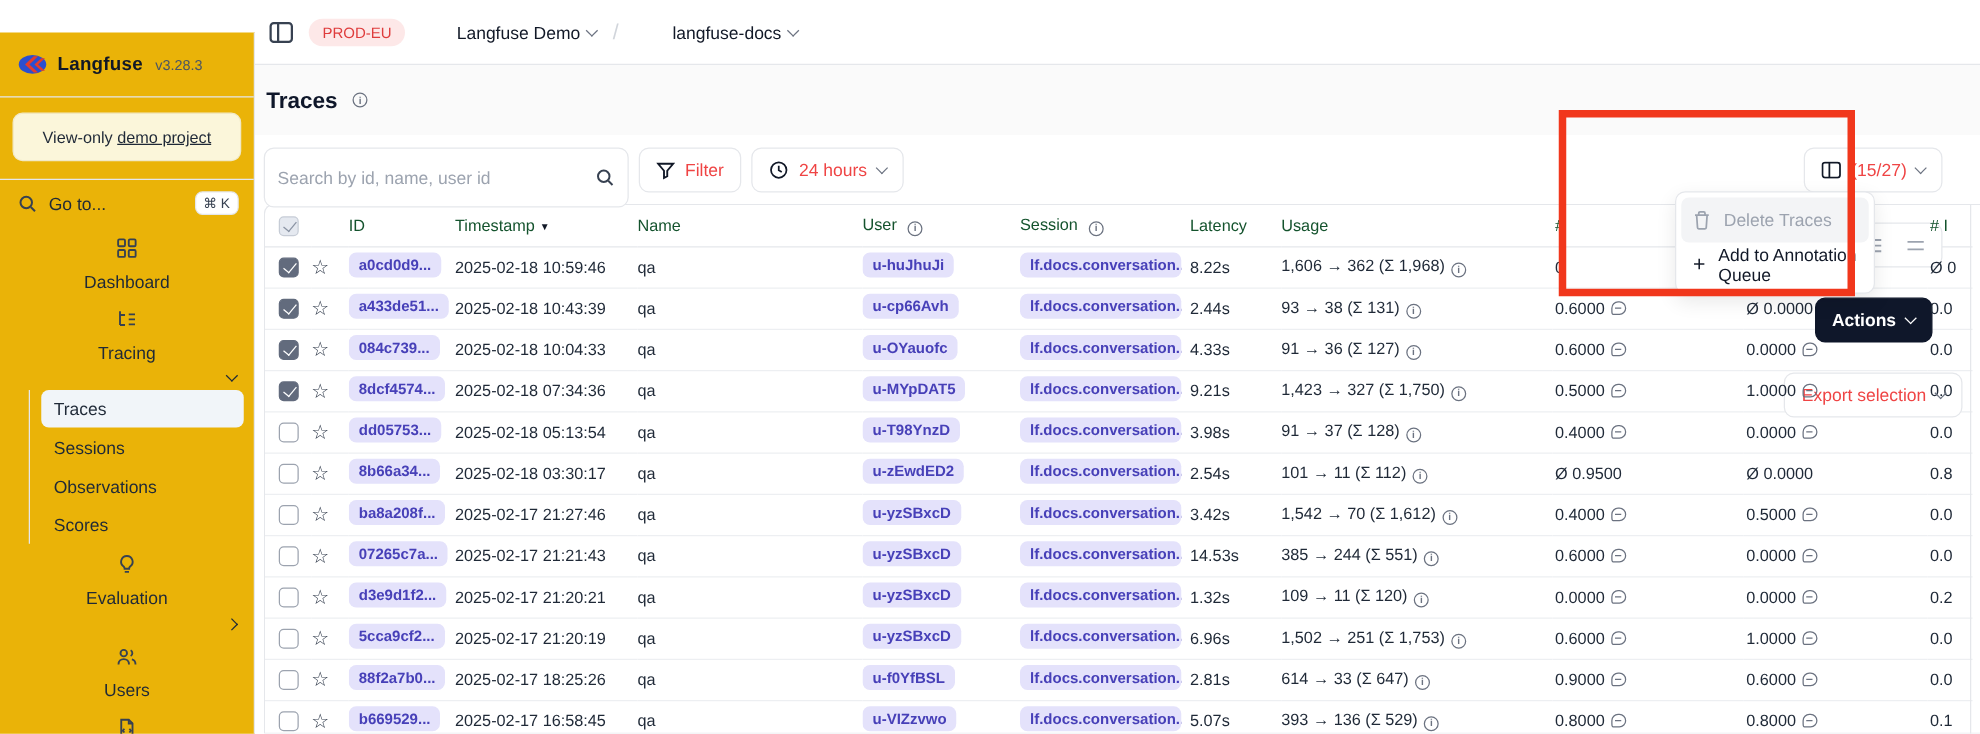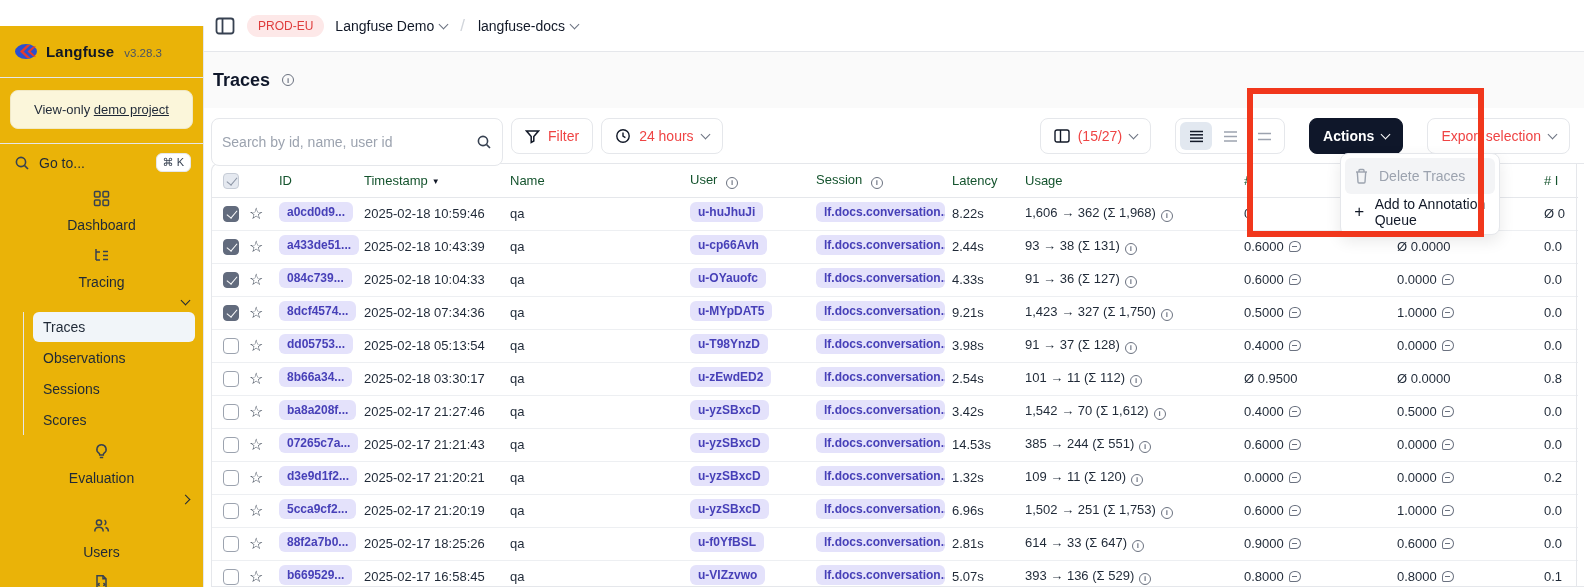--- a/index.html
+++ b/index.html
@@ -31,37 +31,37 @@
   .subtree { margin-left:15px; border-left:1px solid #e5e7eb; padding-left:9px; }
   .sub-item { padding:7px 10px; border-radius:6px; margin:1px 0; cursor:pointer; }
   .sub-item.active { background:#f1f5f9; }
 
   
   .main { position:absolute; left:202px; top:0; right:0; height:587px; }
   .topbar { height:52px; border-bottom:1px solid #e5e7eb; display:flex; align-items:center;
     gap:11px; padding:0 12px; background:#fff; }
   .env-badge { background:#fde8e8; color:#df3c3c; font-size:12px; font-weight:500;
     padding:4px 11px; border-radius:12px; }
-  .crumb { font-size:14px; display:flex; align-items:center; gap:6px; cursor:pointer; }
+  .crumb { font-size:14px; display:flex; align-items:center; gap:6px; cursor:pointer;margin-left:30px; }
   .slash { color:#d1d5db; font-size:17px; margin:0 2px; }
 
   .titleband { height:56px; background:#fafafa; display:flex; align-items:center;
     gap:7px; padding:0 11px; }
   .page-title { font-size:18px; font-weight:700; color:#0f172a; }
 
   .toolbar { display:flex; align-items:flex-start; gap:8px; padding:10px 14px 0 9px; height:55px; }
   .search-box { width:292px; height:48px; border:1px solid #e5e7eb; border-radius:8px;
     display:flex; align-items:center; padding:0 10px; background:#fff; }
   .search-box input { border:none; outline:none; flex:1; font-size:14px; color:#111827;
     font-family:"Liberation Sans",sans-serif; background:transparent; }
   .search-box input::placeholder { color:#9ca3af; }
   .btn { height:36px; border:1px solid #e5e7eb; border-radius:8px; background:#fff;
     display:inline-flex; align-items:center; gap:8px; padding:0 13px; font-size:14px;
     color:#ef4444; cursor:pointer; white-space:nowrap; }
-  .right-tools { margin-left:auto; display:flex; align-items:center; gap:24px; }
+  .right-tools { margin-left:auto; display:flex; align-items:center; gap:24px;flex-direction:column; }
   .rh-group { border:1px solid #e5e7eb; border-radius:8px; height:36px; display:flex;
     align-items:center; gap:2px; padding:0 4px; background:#fff; }
   .rh-btn { width:32px; height:28px; border-radius:6px; display:flex; align-items:center;
     justify-content:center; cursor:pointer; }
   .rh-btn.active { background:#e2e8f0; }
   .btn-dark { background:#0f172a; border-color:#0f172a; color:#fff; font-weight:600; }
 
   
   .tablewrap { margin-left:9px; margin-top:0; border:1px solid #e5e7eb;
     border-radius:8px 0 0 0; border-right:none; overflow:hidden; height:424px; background:#fff; }
@@ -164,22 +164,22 @@
             <path d="M10 12.5 h5"></path>
         </svg>
         <span>Tracing</span>
         <span class="chev-slot">
             <span class="vchev"></span>
           </span>
       </div>
 
       <div class="subtree">
         <div class="sub-item active">Traces</div>
+        <div class="sub-item">Sessions</div>
         <div class="sub-item">Observations</div>
-        <div class="sub-item">Sessions</div>
         <div class="sub-item">Scores</div>
       </div>
 
       <div class="nav-item">
         <svg width="17" height="17" viewBox="0 0 17 17" fill="none" stroke="#374151" stroke-width="1.5">
           <path d="M8.5 1.8 a4.6 4.6 0 0 1 2.6 8.4 c-.6.5-.8 1-.8 1.8 h-3.6 c0-.8-.2-1.3-.8-1.8 a4.6 4.6 0 0 1 2.6-8.4z"></path>
           <path d="M6.8 14.5 h3.4"></path>
         </svg>
         <span>Evaluation</span>
         <span class="chev-slot">

